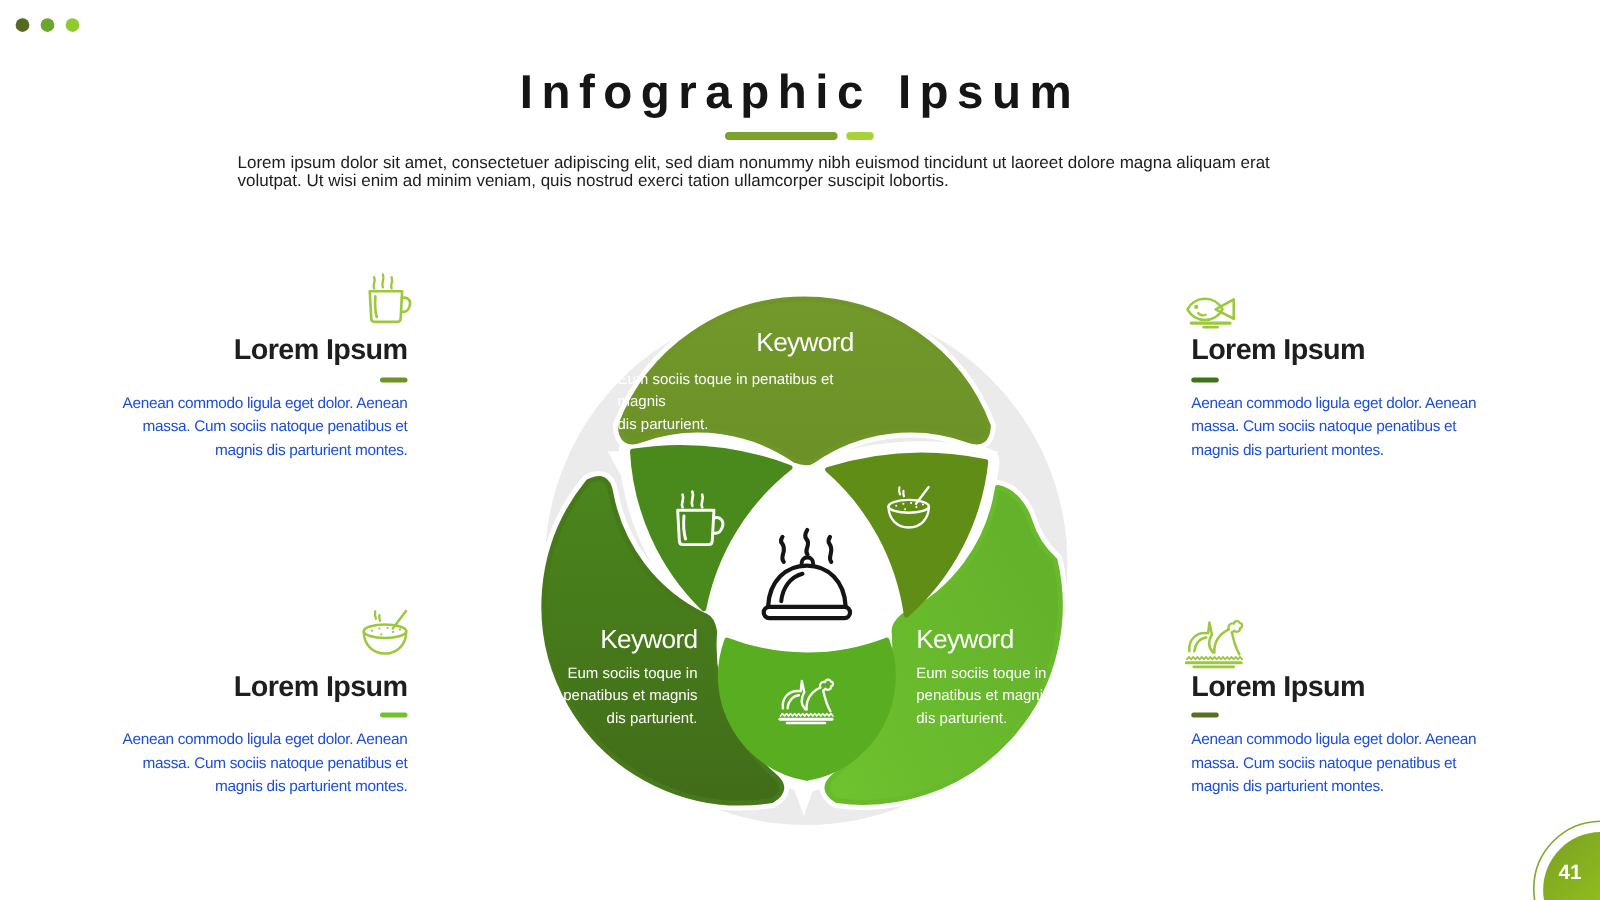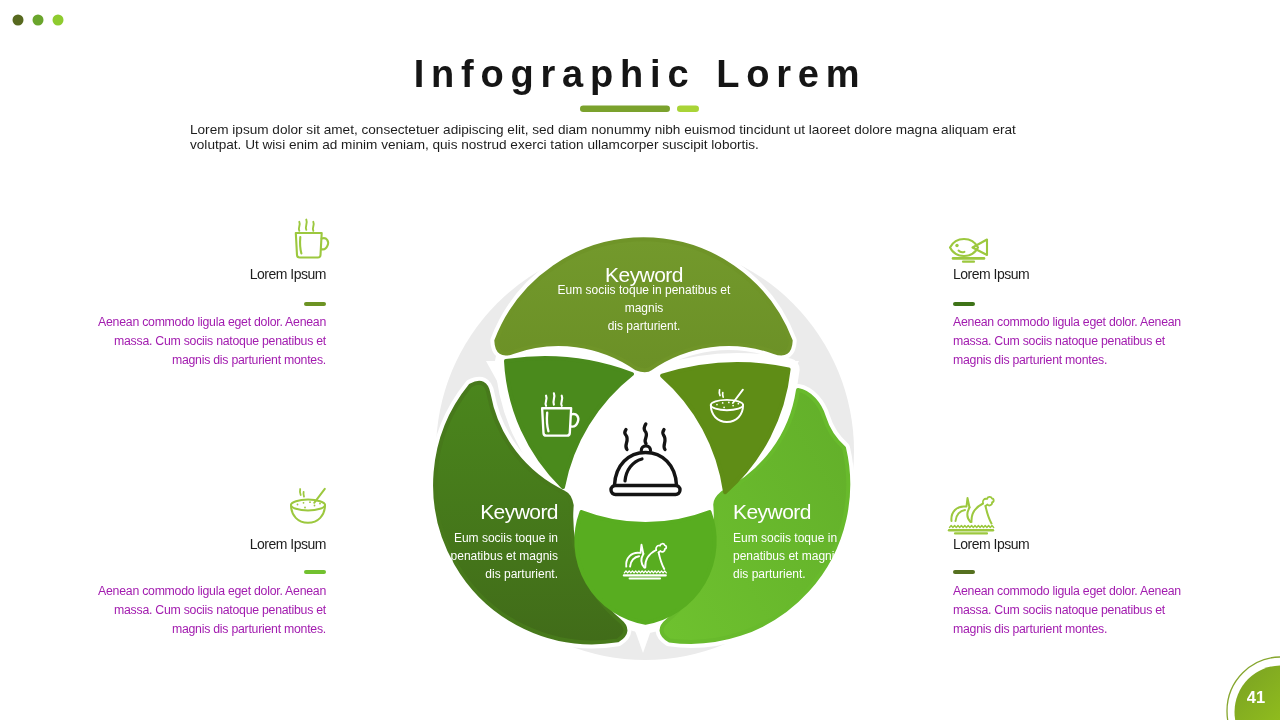--- a/index.html
+++ b/index.html
@@ -2,22 +2,22 @@
 <html><head>
 <meta charset="utf-8">
 <style>
 html,body{margin:0;padding:0}
 body{width:1280px;height:720px;position:relative;background:#fff;overflow:hidden;
      font-family:"Liberation Sans",sans-serif;}
 .abs{position:absolute}
 #title{left:0;right:0;top:53px;text-align:center;font-size:38px;font-weight:700;
   color:#151515;letter-spacing:6.8px;word-spacing:3.5px}
 #para{left:190px;width:900px;top:122px;text-align:left;font-size:13.6px;line-height:15.3px;color:#1d1d1d}
-.h2{font-size:14px;font-weight:400;color:#1e1e1e;letter-spacing:-0.5px}
-.body{font-size:12.3px;line-height:19px;color:#a21caf;letter-spacing:-0.25px}
+.h2{font-size:23px;font-weight:700;color:#1e1e1e;letter-spacing:-0.5px}
+.body{font-size:12.3px;line-height:19px;color:#1d4ed8;letter-spacing:-0.25px}
 .dash{height:4px;border-radius:2px}
 .kw{font-size:21px;font-weight:400;color:#fff;letter-spacing:-0.55px}
 .kd{font-size:12px;line-height:17.9px;color:#fff}
 .r{text-align:right}
 </style>
 </head>
 <body>
 <svg class="abs" style="left:0;top:0" width="1280" height="720" viewBox="0 0 1280 720">
  <defs>
   <path id="regT" d="M496.3 340.7 A157.5 157.5 0 0 1 790.7 340.7 Q790 358 774.3 352.1 A136 136 0 0 0 650.8 368.4 Q646 372 636.2 368.4 A136 136 0 0 0 512.7 352.1 Q497 358 496.3 340.7 Z"></path>
@@ -123,39 +123,39 @@
  <use href="#i-mug" transform="translate(293,206)" stroke="#9cc83e" fill="#9cc83e"></use>
  <use href="#i-fish" transform="translate(948,234)" stroke="#9cc83e" fill="#9cc83e"></use>
  <use href="#i-bowl" transform="translate(287,486)" stroke="#9cc83e" fill="#9cc83e"></use>
  <use href="#i-poultry" transform="translate(947,494)" stroke="#9cc83e" fill="#9cc83e"></use>
 
  <circle cx="1281" cy="711" r="54" fill="#fff" stroke="#86a62e" stroke-width="1.3"></circle>
  <circle cx="1281" cy="712" r="46.5" fill="url(#pgrad)"></circle>
  <text x="1256" y="703" font-size="16.5" font-weight="700" fill="#fff" text-anchor="middle" font-family="Liberation Sans, sans-serif">41</text>
 </svg>
 
-<div id="title" class="abs">Infographic Lorem</div>
+<div id="title" class="abs">Infographic Ipsum</div>
 <div id="para" class="abs">Lorem ipsum dolor sit amet, consectetuer adipiscing elit, sed diam nonummy nibh euismod tincidunt ut laoreet dolore magna aliquam erat<br>volutpat. Ut wisi enim ad minim veniam, quis nostrud exerci tation ullamcorper suscipit lobortis.</div>
 
 <div class="abs h2 r" style="left:26px;width:300px;top:266px">Lorem Ipsum</div>
 <div class="abs dash" style="left:304px;width:22px;top:301.5px;background:#6c9323"></div>
 <div class="abs body r" style="left:26px;width:300px;top:313px">Aenean commodo ligula eget dolor. Aenean<br>massa. Cum sociis natoque penatibus et<br>magnis dis parturient montes.</div>
 
 <div class="abs h2" style="left:953px;width:300px;top:266px">Lorem Ipsum</div>
 <div class="abs dash" style="left:953px;width:22px;top:301.5px;background:#3e7318"></div>
 <div class="abs body" style="left:953px;width:300px;top:313px">Aenean commodo ligula eget dolor. Aenean<br>massa. Cum sociis natoque penatibus et<br>magnis dis parturient montes.</div>
 
 <div class="abs h2 r" style="left:26px;width:300px;top:536px">Lorem Ipsum</div>
 <div class="abs dash" style="left:304px;width:22px;top:569.5px;background:#72c12f"></div>
 <div class="abs body r" style="left:26px;width:300px;top:582px">Aenean commodo ligula eget dolor. Aenean<br>massa. Cum sociis natoque penatibus et<br>magnis dis parturient montes.</div>
 
 <div class="abs h2" style="left:953px;width:300px;top:536px">Lorem Ipsum</div>
 <div class="abs dash" style="left:953px;width:22px;top:569.5px;background:#55701f"></div>
 <div class="abs body" style="left:953px;width:300px;top:582px">Aenean commodo ligula eget dolor. Aenean<br>massa. Cum sociis natoque penatibus et<br>magnis dis parturient montes.</div>
 
 <div class="abs kw" style="left:494px;width:300px;top:263px;text-align:center">Keyword</div>
-<div class="abs kd" style="left:494px;width:300px;top:282px;text-align:center">Eum sociis toque in penatibus et<br>magnis<br>dis parturient.</div>
+<div class="abs kd" style="left:494px;width:300px;top:295px;">Eum sociis toque in penatibus et<br>magnis<br>dis parturient.</div>
 
 <div class="abs kw r" style="left:408px;width:150px;top:500px">Keyword</div>
 <div class="abs kd r" style="left:408px;width:150px;top:530px">Eum sociis toque in<br>penatibus et magnis<br>dis parturient.</div>
 
 <div class="abs kw" style="left:733px;width:150px;top:500px">Keyword</div>
 <div class="abs kd" style="left:733px;width:150px;top:530px">Eum sociis toque in<br>penatibus et magnis<br>dis parturient.</div>
 
 </body></html>

